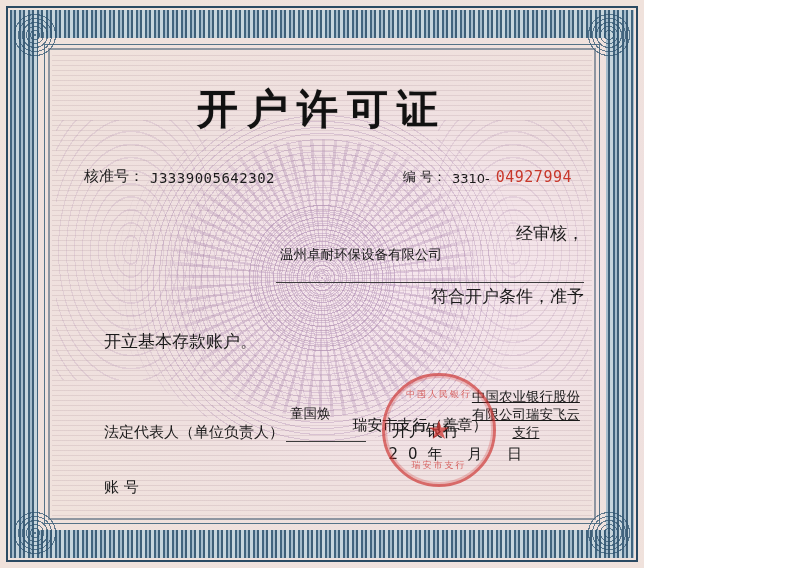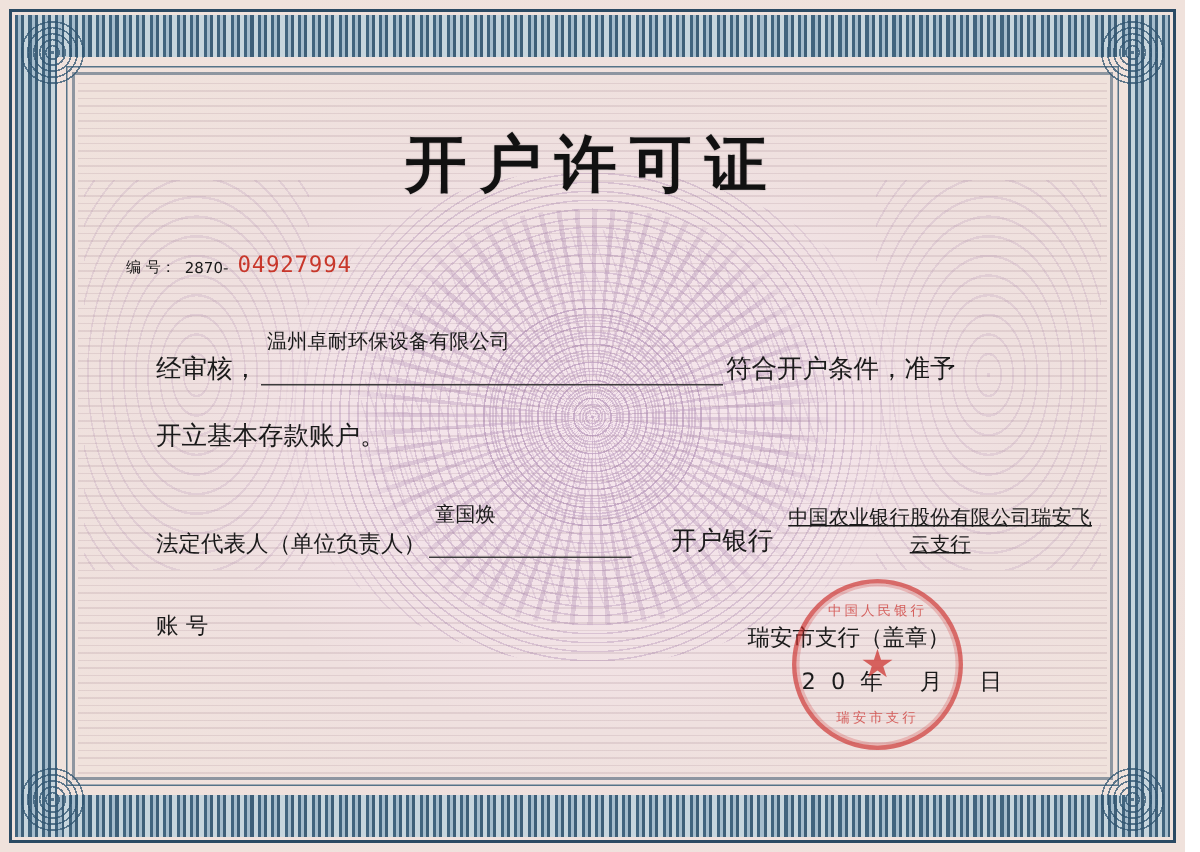--- a/index.html
+++ b/index.html
@@ -10,21 +10,21 @@
   body {
     width: 800px;
     height: 568px;
     overflow: hidden;
     font-family: "DejaVu Sans", "Liberation Sans", sans-serif;
   }
 
   
   .certificate {
     position: relative;
-    width: 790px;
+    width: 644px;
     height: 568px;
     background:
       radial-gradient(ellipse 460px 330px at 400px 290px, #f6e6ee 0%, #f3e3e8 35%, #efe0df 60%, #f0e2dc 100%),
       linear-gradient(180deg, #f2e6e2 0%, #f5e9e4 50%, #f0e4e0 100%);
     box-sizing: border-box;
   }
 
   
   .border-outer {
     position: absolute;
@@ -175,35 +175,36 @@
     justify-content: space-between;
     padding: 0 12px 0 24px;
   }
   .label { white-space: nowrap; }
   .value-plain {
     font-family: "DejaVu Sans Mono", "Liberation Mono", monospace;
     font-size: 14px;
     letter-spacing: 0.5px;
   }
   .serial-wrap { display: flex; align-items: flex-end; gap: 6px; }
-  .serial-prefix { font-size: 10px; }
+  .serial-prefix { font-size: 13px; }
   .serial-red {
     color: #c8372b;
     font-family: "DejaVu Sans Mono", "Liberation Mono", monospace;
     font-size: 15px;
     letter-spacing: 0.5px;
   }
 
   .body-line1 {
     margin-top: 36px;
     padding-left: 44px;
     display: flex;
     align-items: flex-end;
     font-size: 17px;
     gap: 2px;
+    flex-direction: column;
   }
   .fill-line {
     border-bottom: 1px solid #3c3c3c;
     text-align: left;
     font-size: 13.5px;
     padding: 0 4px 20px 4px;
     line-height: 1.1;
   }
   .fill-company { width: 300px; }
   .body-line2 {
@@ -252,21 +253,21 @@
     line-height: 1.9;
   }
   .issuer-date {
     font-size: 15px;
     letter-spacing: 10px;
     padding-left: 36px;
   }
   .seal {
     position: absolute;
     right: 88px;
-    bottom: 12px;
+    bottom: 25px;
     width: 108px;
     height: 108px;
     border-radius: 50%;
     border: 3px solid rgba(205,48,45,0.78);
     box-shadow: inset 0 0 0 2px rgba(205,48,45,0.28);
     opacity: 0.85;
     pointer-events: none;
   }
   .seal-star {
     position: absolute;
@@ -311,22 +312,26 @@
     <div class="wm-wave"></div>
     <div class="wm-core"></div>
   </div>
 
   <div class="content">
 
     <div class="doc-title">开户许可证</div>
 
     <div class="row row-approval">
       <div class="serial-wrap">
+        <span class="label">核准号：</span>
+        <span class="value-plain">J3339005642302</span>
+      </div>
+      <div class="serial-wrap">
         <span class="serial-prefix">编 号：</span>
-        <span class="serial-prefix">2870-</span>
+        <span class="serial-prefix">3310-</span>
         <span class="serial-red">04927994</span>
       </div>
     </div>
 
     <div class="body-line1">
       <span>经审核，</span>
       <span class="fill-line fill-company">温州卓耐环保设备有限公司</span>
       <span>符合开户条件，准予</span>
     </div>
 

